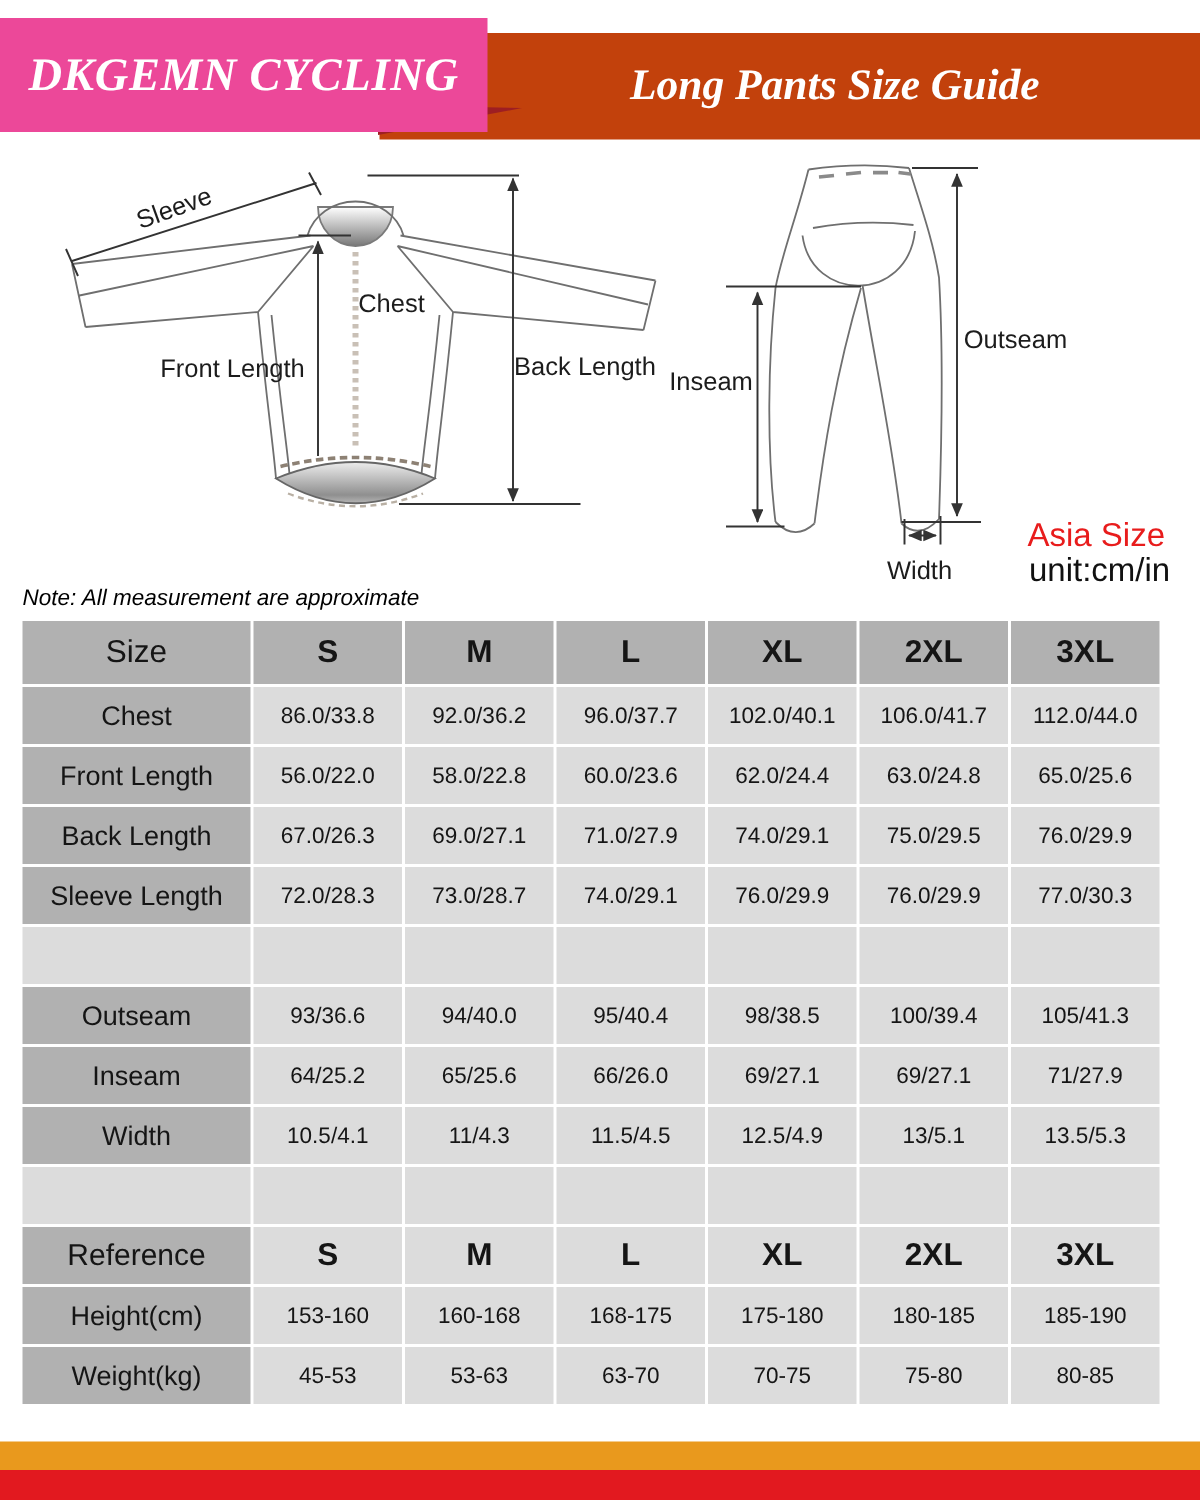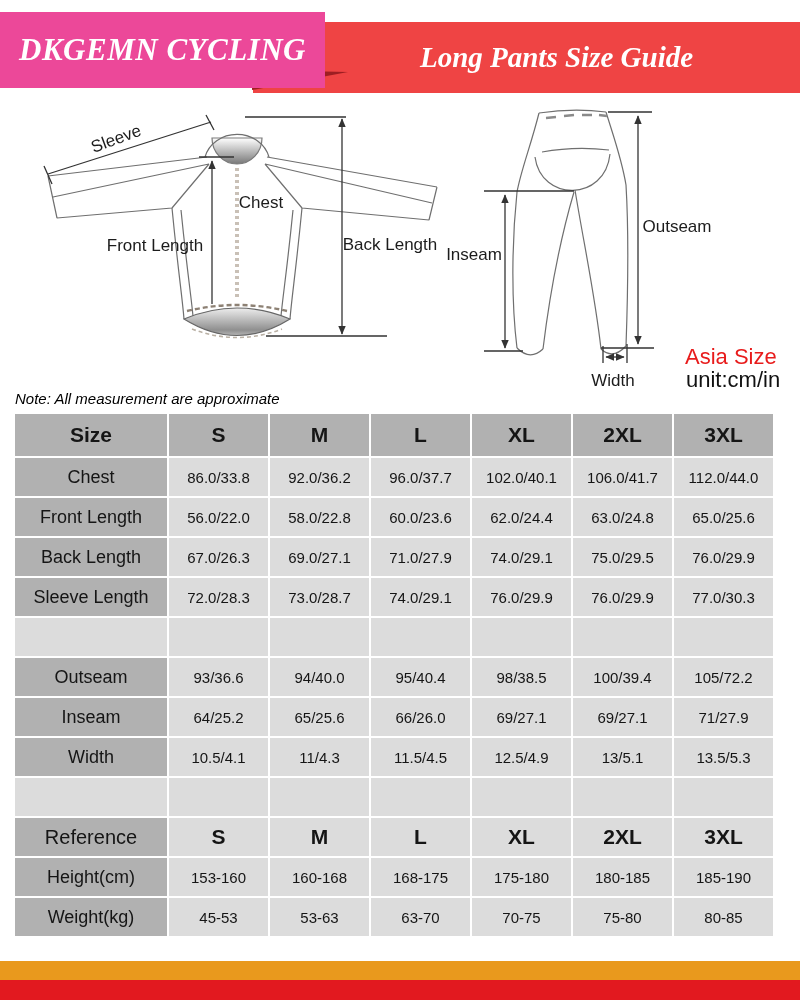--- a/index.html
+++ b/index.html
@@ -4,42 +4,42 @@
 <style>
   html,body{margin:0;padding:0;}
   body{font-family:"Liberation Sans",sans-serif;background:#fff;}
   #page{position:relative;width:800px;height:1000px;background:#fff;overflow:hidden;}
 
   
   .banner-red{position:absolute;left:0;top:12px;width:325px;height:76px;background:#ec4899;z-index:3;
     display:flex;align-items:center;justify-content:center;}
   .banner-red span{color:#fff;font-family:"Liberation Serif",serif;font-style:italic;font-weight:bold;
     font-size:31px;letter-spacing:.5px;white-space:nowrap;}
-  .banner-orange{position:absolute;left:253px;top:22px;width:547px;height:71px;background:#ef4444;z-index:1;
+  .banner-orange{position:absolute;left:253px;top:22px;width:547px;height:71px;background:#c2410c;z-index:1;
     display:flex;align-items:center;justify-content:center;padding-left:60px;box-sizing:border-box;}
   .banner-orange span{color:#fff;font-family:"Liberation Serif",serif;font-style:italic;font-weight:bold;
     font-size:29px;white-space:nowrap;}
   .banner-fold{position:absolute;left:252px;top:70px;width:96px;height:20px;background:#9e1e22;z-index:2;
     clip-path:polygon(0 0,100% 10%,0 100%);}
 
   
   .diagram{position:absolute;left:0;top:100px;z-index:0;}
   .dlabel{font-family:"Liberation Sans",sans-serif;font-size:17px;fill:#1c1c1c;}
   .asia{font-size:22px;fill:#e81c1c;}
   .unit{font-size:22px;fill:#111;}
 
   
   .note{position:absolute;left:15px;top:390px;font-size:15px;color:#000;font-style:italic;}
 
   
   .size-table{position:absolute;left:13px;top:412px;}
   table{border-collapse:separate;border-spacing:2px;table-layout:fixed;}
   td{text-align:center;vertical-align:middle;color:#151515;overflow:hidden;white-space:nowrap;}
   td.hd{background:#b1b1b1;font-size:21px;font-weight:bold;height:40px;}
-  td.hd0{font-weight:bold;}
+  td.hd0{font-weight:normal;}
   td.lbl{background:#b1b1b1;font-size:18px;height:36px;}
   td.lblbig{font-size:20px;}
   td.val{background:#dcdcdc;font-size:15px;height:36px;}
   td.ref{background:#dcdcdc;font-size:21px;font-weight:bold;height:36px;}
 
   
   .bar-orange{position:absolute;left:0;top:961px;width:800px;height:19px;background:#e9991d;}
   .bar-red{position:absolute;left:0;top:980px;width:800px;height:20px;background:#e2191f;}
 </style>
 </head>
@@ -192,21 +192,21 @@
             <td class="val">&nbsp;</td>
             <td class="val">&nbsp;</td>
           </tr>
           <tr>
             <td class="lbl">Outseam</td>
             <td class="val">93/36.6</td>
             <td class="val">94/40.0</td>
             <td class="val">95/40.4</td>
             <td class="val">98/38.5</td>
             <td class="val">100/39.4</td>
-            <td class="val">105/72.2</td>
+            <td class="val">105/41.3</td>
           </tr>
           <tr>
             <td class="lbl">Inseam</td>
             <td class="val">64/25.2</td>
             <td class="val">65/25.6</td>
             <td class="val">66/26.0</td>
             <td class="val">69/27.1</td>
             <td class="val">69/27.1</td>
             <td class="val">71/27.9</td>
           </tr>

